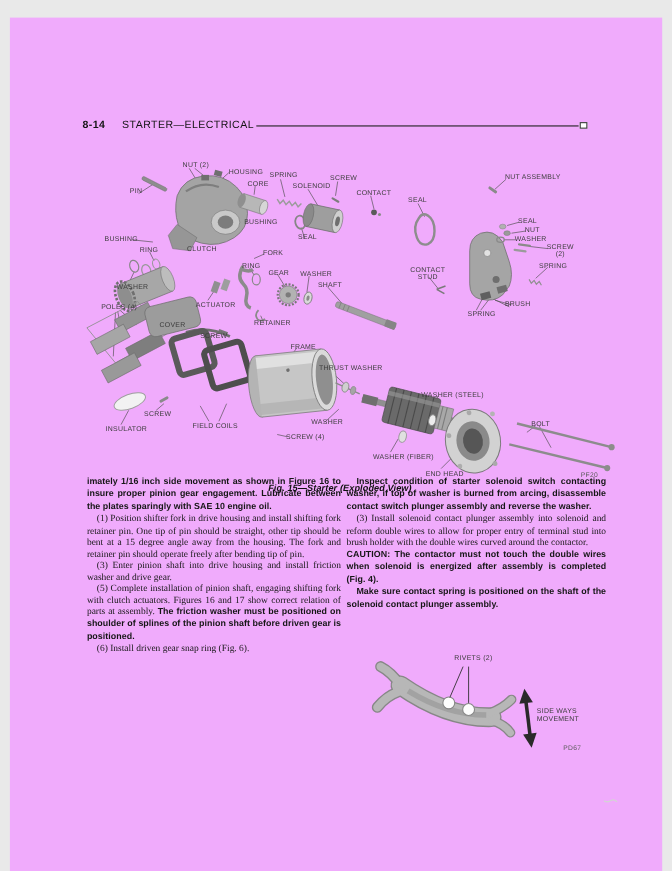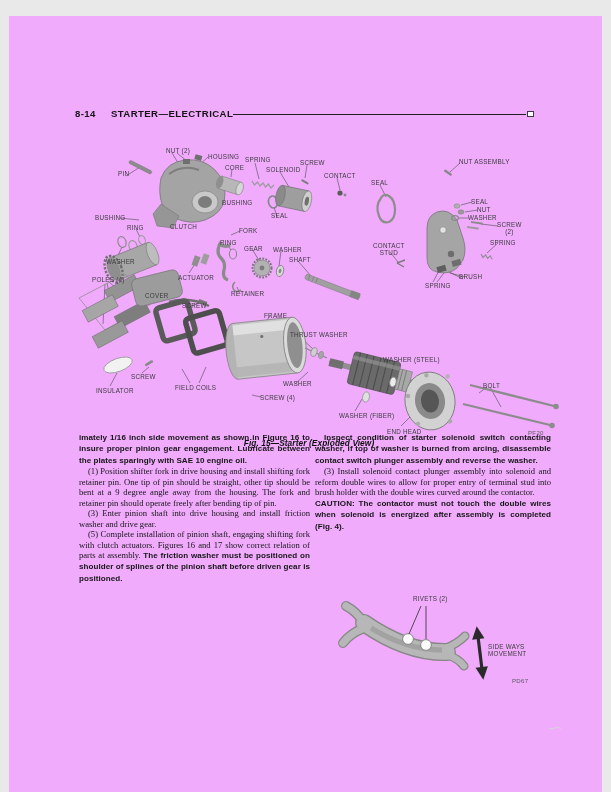--- a/index.html
+++ b/index.html
@@ -5,21 +5,21 @@
   html,body { margin:0; padding:0; background:#e9e9e9; }
   .page {
     position:relative; width:593px; height:792px; margin:16px auto;
     background:#f0abfc; overflow:hidden;
     font-family:"Liberation Sans", sans-serif;
   }
   svg.art { position:absolute; left:0; top:0; pointer-events:none; }
 
   
   .hdr-num  { position:absolute; left:66px;  top:92px; font-size:9.6px; font-weight:700; letter-spacing:.4px; color:#141414; }
-  .hdr-title{ position:absolute; left:102px; top:92px; font-size:9.6px; font-weight:700; letter-spacing:.4px; color:#141414; }
+  .hdr-title{ position:absolute; left:102px; top:92px; font-size:9.6px; font-weight:400; letter-spacing:.4px; color:#141414; }
   .hdr-rule { position:absolute; left:224px; top:98px; width:293px; border-top:1.9px solid #202020; }
   .hdr-box  { position:absolute; left:518px; top:95px; width:5px; height:4px; border:1.4px solid #3a3a3a; background:#fff; }
 
   
   .plabel {
     position:absolute; font-size:6.3px; line-height:7.3px; letter-spacing:.25px;
     color:#3c3c3c; white-space:pre-line; font-family:"Liberation Sans",sans-serif;
   }
   .plabel.ctr { text-align:center; }
   .pcode { position:absolute; font-size:6.1px; letter-spacing:.3px; color:#5a5a5a; }
@@ -339,28 +339,30 @@
       <div class="plabel" style="left: 251px; top: 378px;">SCREW  (4)</div>
       <div class="plabel" style="left: 474px; top: 366px;">BOLT</div>
       <div class="plabel" style="left: 330px; top: 396px;">WASHER  (FIBER)</div>
       <div class="plabel" style="left: 378px; top: 412px;">END  HEAD</div>
     </div>
   <div class="caption" id="cap15">Fig. 15—Starter (Exploded View)</div>
   <div class="pcode" style="left:519px; top:413px;">PF20</div>
 
   <div class="col" id="colL">
       <p class="para"><span class="b">imately 1/16 inch side movement as shown in Figure 16 to insure proper pinion gear engagement. Lubricate between the plates sparingly with SAE 10 engine oil.</span></p>
-      <p class="para ind"><span class="r">(1) Position shifter fork in drive housing and install shifting fork retainer pin. One tip of pin should be straight, other tip should be bent at a 9 degree angle away from the housing. The fork and retainer pin should operate freely after bending tip of pin.</span></p>
+      <p class="para ind"><span class="r">(1) Position shifter fork in drive housing and install shifting fork retainer pin. One tip of pin should be straight, other tip should be bent at a 15 degree angle away from the housing. The fork and retainer pin should operate freely after bending tip of pin.</span></p>
       <p class="para ind"><span class="r">(3) Enter pinion shaft into drive housing and install friction washer and drive gear.</span></p>
       <p class="para ind"><span class="r">(5) Complete installation of pinion shaft, engaging shifting fork with clutch actuators. Figures 16 and 17 show correct relation of parts at assembly. </span><span class="b">The friction washer must be positioned on shoulder of splines of the pinion shaft before driven gear is positioned.</span></p>
+      <p class="para ind"><span class="r">(6) Install driven gear snap ring (Fig. 6).</span></p>
     </div>
   <div class="col" id="colR">
       <p class="para ind"><span class="b">Inspect condition of starter solenoid switch contacting washer, if top of washer is burned from arcing, disassemble contact switch plunger assembly and reverse the washer.</span></p>
       <p class="para ind"><span class="r">(3) Install solenoid contact plunger assembly into solenoid and reform double wires to allow for proper entry of terminal stud into brush holder with the double wires curved around the contactor.</span></p>
       <p class="para"><span class="b">CAUTION: The contactor must not touch the double wires when solenoid is energized after assembly is completed (Fig. 4).</span></p>
+      <p class="para ind"><span class="b">Make sure contact spring is positioned on the shaft of the solenoid contact plunger assembly.</span></p>
     </div>
 
   <div>
       <div class="plabel" style="left: 404px; top: 579px;">RIVETS  (2)</div>
       <div class="plabel" style="left: 479px; top: 627px;">SIDE WAYS
 MOVEMENT</div>
     </div>
   <div class="pcode" style="left:503px; top:661px;">PD67</div>
 
 </div>

